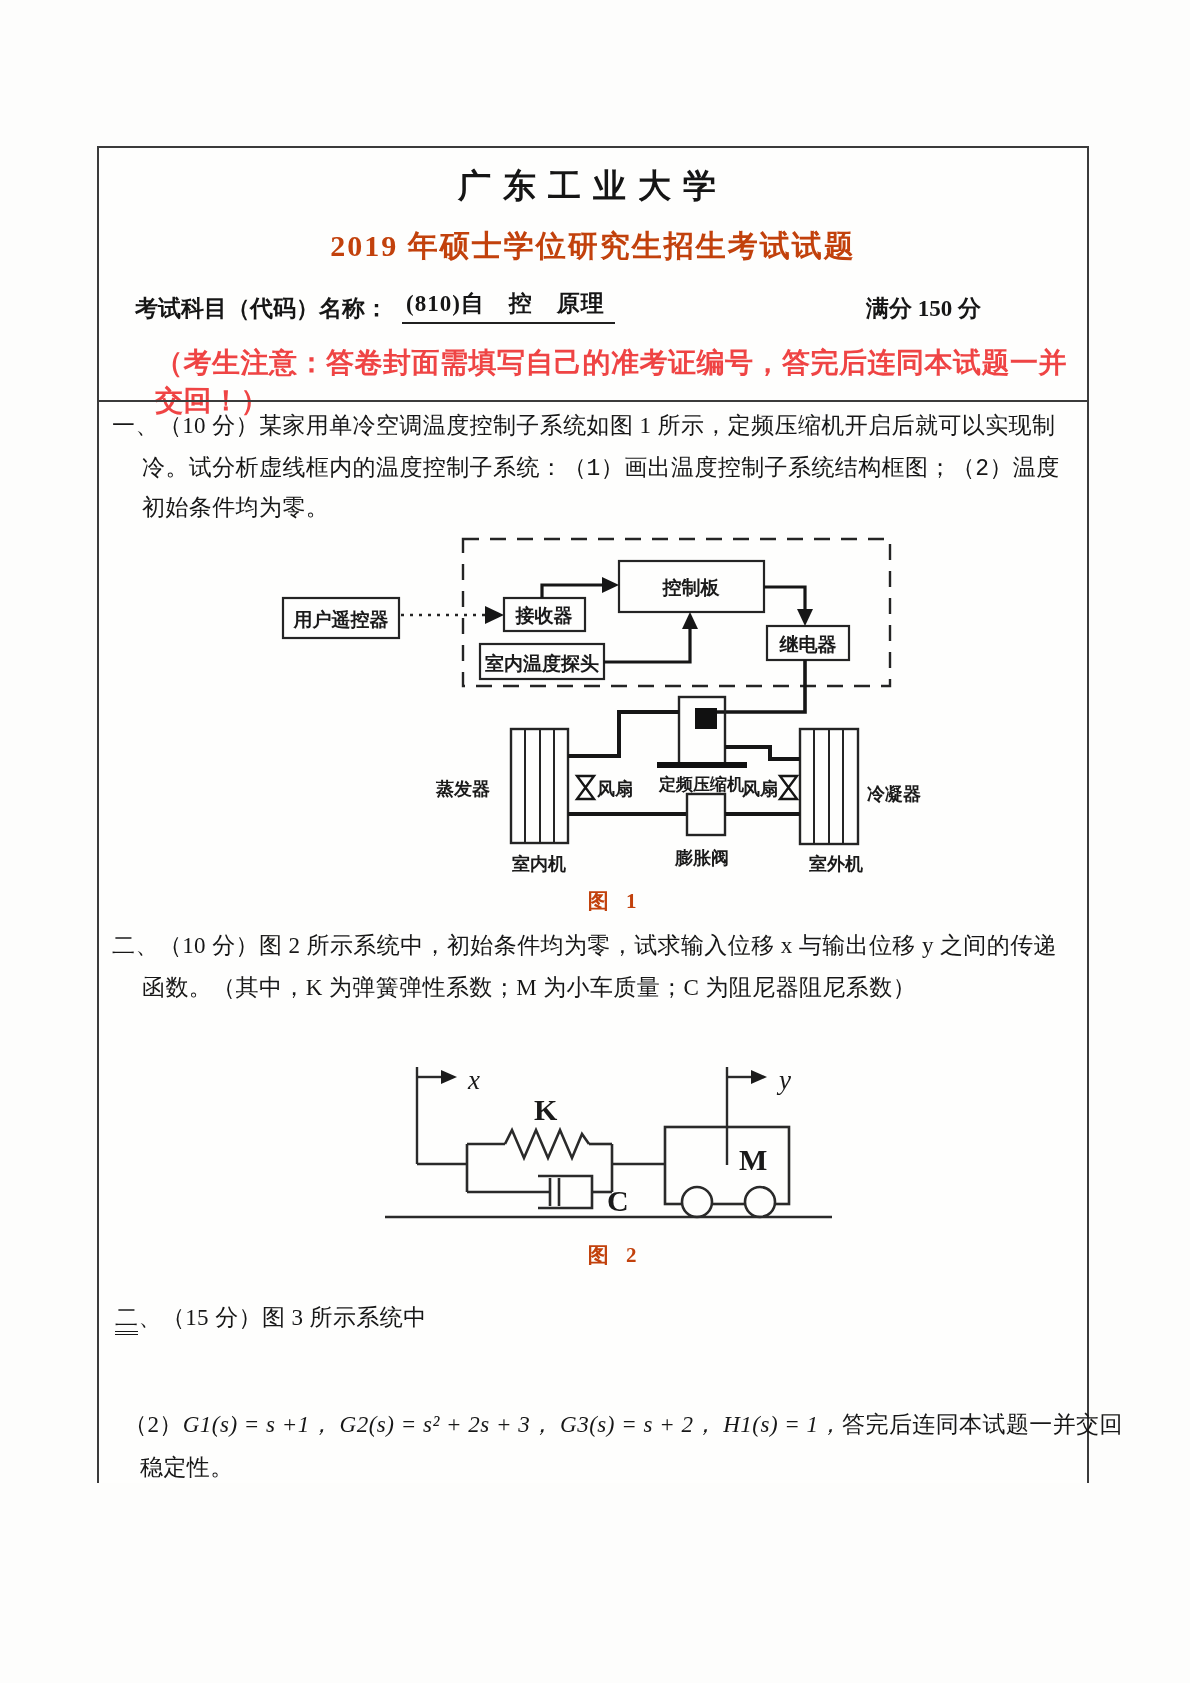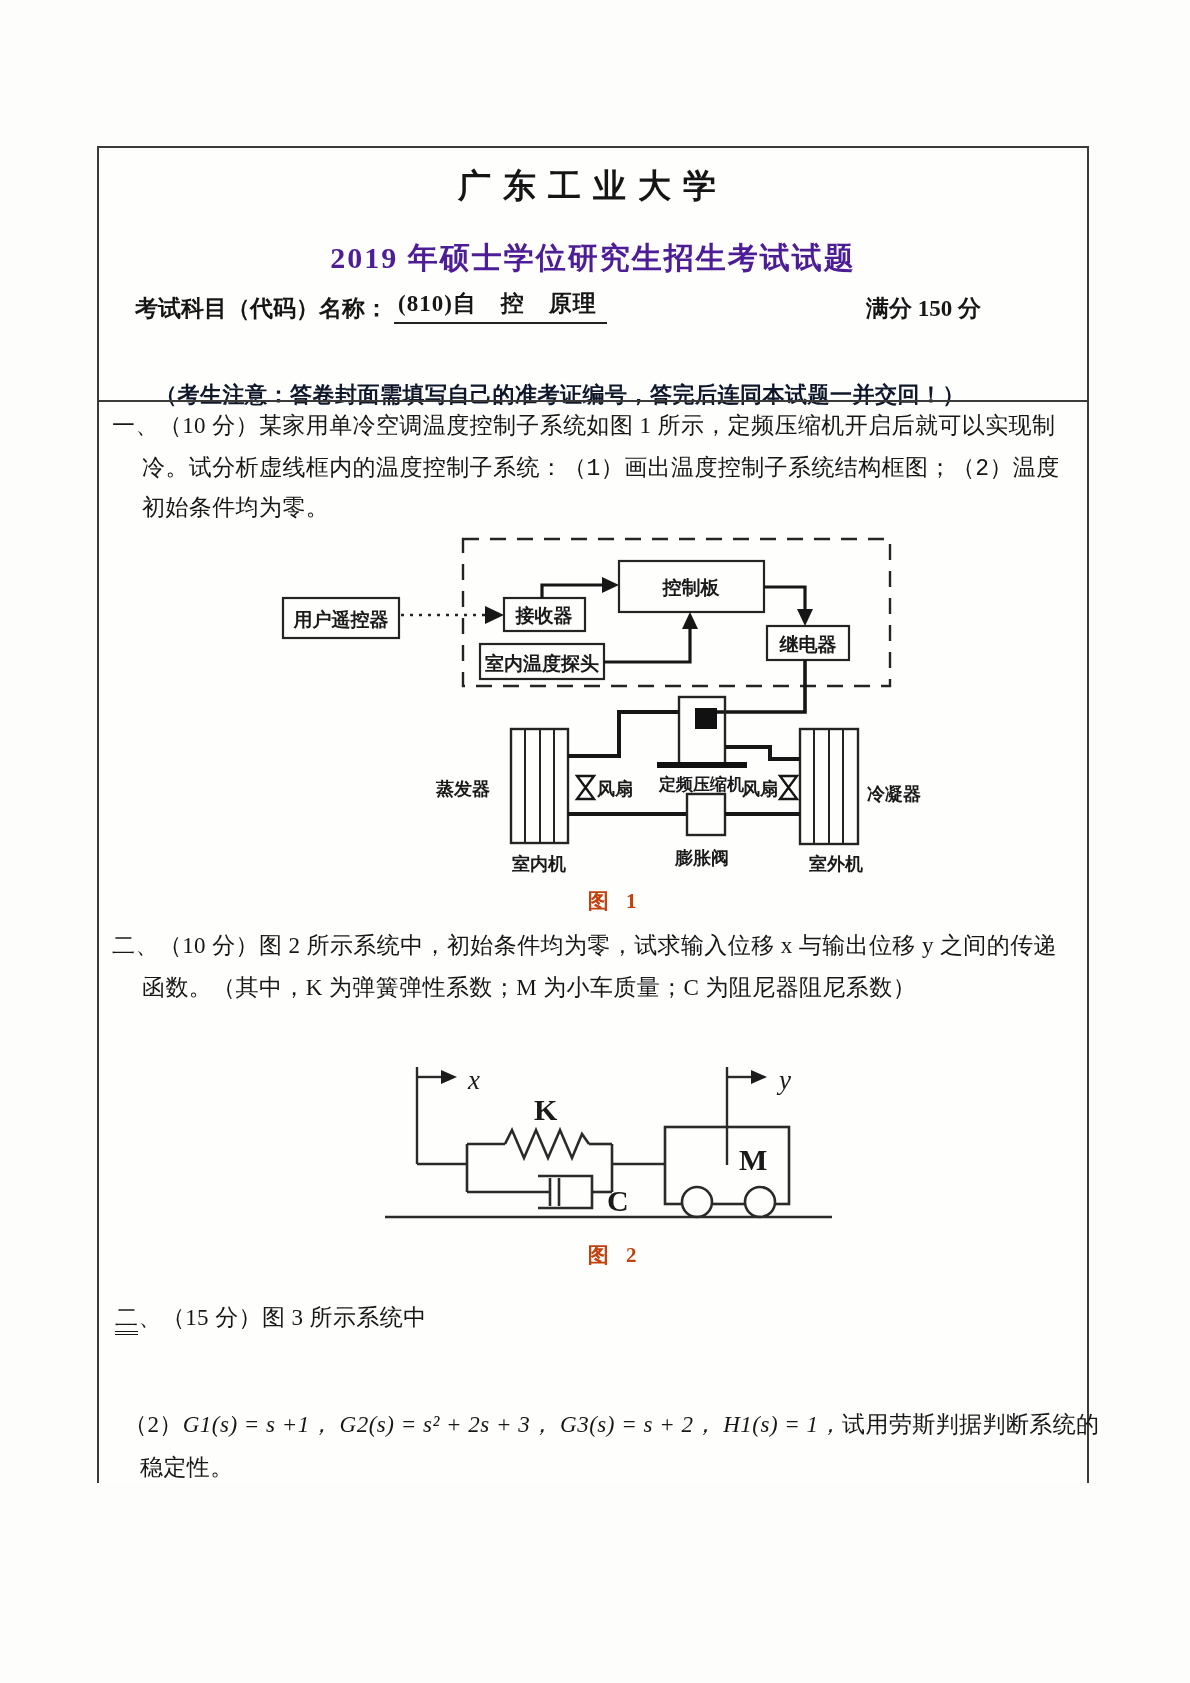--- a/index.html
+++ b/index.html
@@ -15,33 +15,33 @@
     position:absolute;left:97px;top:146px;width:992px;height:1364px;
     border:2px solid #3b3b3b;background:#fefefd;box-sizing:border-box;
   }
   .abs{position:absolute;}
   .hdr-title{
     top:16px;left:0;width:100%;text-align:center;
     font-size:33px;font-weight:700;letter-spacing:12px;color:#151515;
   }
   .hdr-sub{
     top:78px;left:0;width:100%;text-align:center;
-    font-size:30px;font-weight:700;letter-spacing:2px;color:#4c1d95;margin-top:12px;
+    font-size:30px;font-weight:700;letter-spacing:2px;color:#c2410c;
   }
   .subject-row{
     top:140px;left:36px;right:0;display:flex;align-items:flex-end;
     font-size:23px;font-weight:600;color:#161616;
   }
   .subject-value{
-    border-bottom:2px solid #202020;padding:0 10px 3px 4px;margin-left:6px;
+    border-bottom:2px solid #202020;padding:0 10px 3px 4px;margin-left:14px;
     letter-spacing:1px;
   }
   .full-score{margin-left:auto;margin-right:106px;}
   .notice{
-    top:196px;left:56px;font-size:22px;font-weight:600;color:#0f172a;letter-spacing:0.5px;margin-top:36px;
+    top:196px;left:56px;font-size:28px;font-weight:600;color:#ef4444;letter-spacing:0.5px;
   }
   .divider{top:252px;left:-2px;width:992px;border-top:2px solid #3b3b3b;height:0;}
   .qline{font-size:23px;font-weight:500;color:#171717;white-space:nowrap;letter-spacing:0.4px;}
   .fig-layer{position:absolute;left:0;top:0;width:992px;height:1364px;pointer-events:none;}
   .fig-caption{
     left:0;width:100%;text-align:center;padding-left:22px;
     font-size:21px;font-weight:600;color:#c2410c;letter-spacing:6px;
   }
   .q3num{border-bottom:4px double #161616;padding-bottom:1px;}
   .math{font-style:italic;font-family:"Liberation Serif",serif;letter-spacing:0.5px;}
@@ -190,18 +190,18 @@
 
     <div class="abs qline" style="top:782px;left:13px;">二、（10 分）图 2 所示系统中，初始条件均为零，试求输入位移 x 与输出位移 y 之间的传递</div>
     <div class="abs qline" style="top:824px;left:43px;">函数。（其中，K 为弹簧弹性系数；M 为小车质量；C 为阻尼器阻尼系数）</div>
 
     <div class="abs fig-caption" style="top:1093px;">图  2</div>
 
     <div class="abs qline" style="top:1154px;left:16px;">
       <span class="q3num">二</span><span>、（15 分）图 3 所示系统中</span>
     </div>
     <div class="abs qline" style="top:1261px;left:25px;">
-      <span>（2）</span><span class="math">G1(s) = s +1，  G2(s) = s² + 2s + 3，  G3(s) = s + 2，  H1(s) = 1，</span><span>试用劳斯判据判断系统的</span>
+      <span>（2）</span><span class="math">G1(s) = s +1，  G2(s) = s² + 2s + 3，  G3(s) = s + 2，  H1(s) = 1，</span><span>答完后连同本试题一并交回</span>
     </div>
     <div class="abs qline" style="top:1304px;left:41px;">稳定性。</div>
 
   </div>
 </div>
 
 </body></html>

